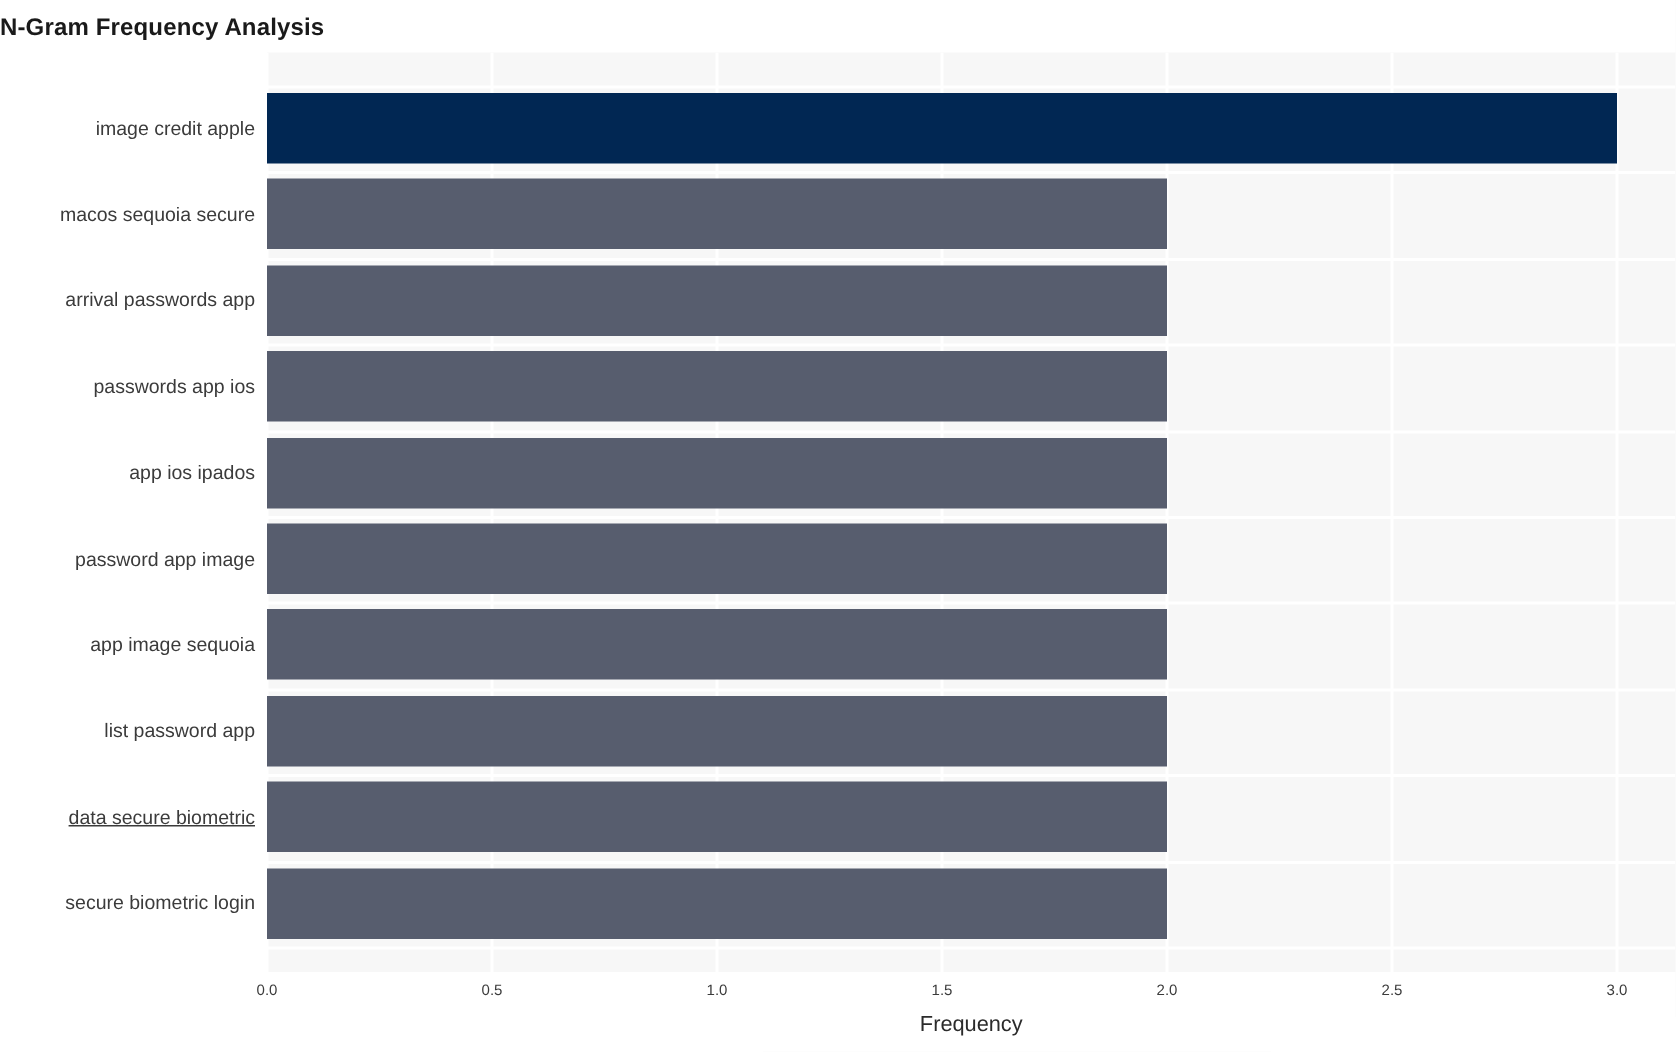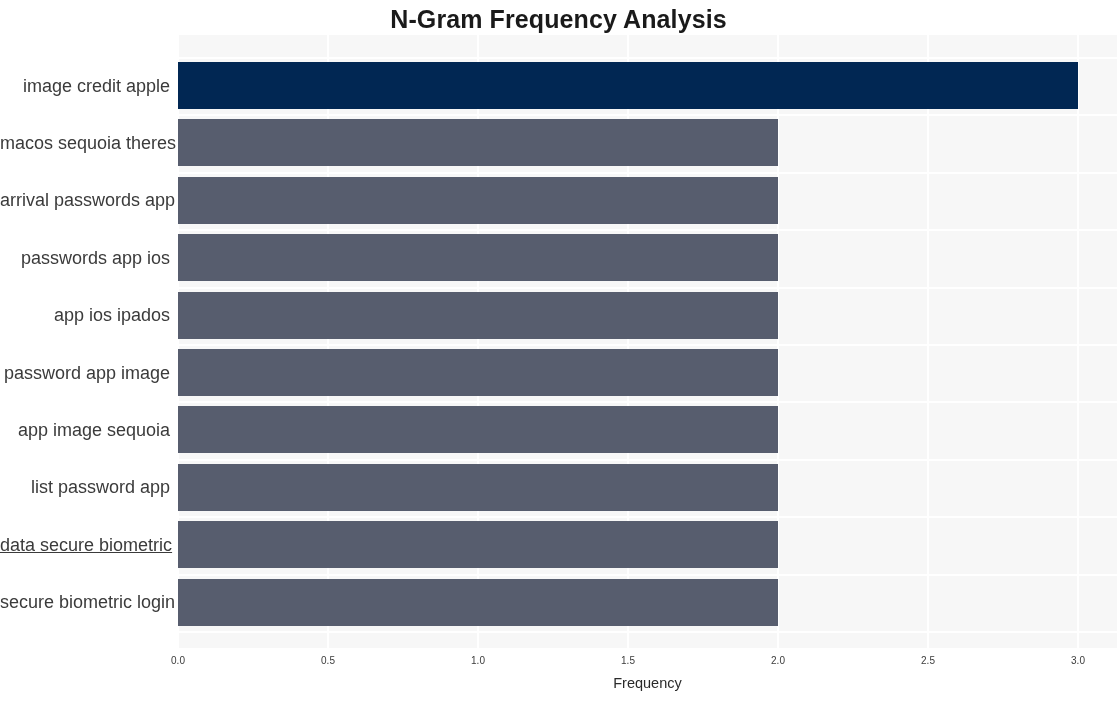--- a/index.html
+++ b/index.html
@@ -20,22 +20,21 @@
     height: 701px;
     background: #ffffff;
   }
 
   
   .chart-title {
     position: absolute;
     left: 0;
     top: 6px;
     width: 1117px;
-    text-align: center;
-    font-size: 25px;
+    font-size: 16px;
     font-weight: bold;
     color: #1a1a1a;
     letter-spacing: 0.1px;
     line-height: 26px;
   }
 
   
   .plot-area {
     position: absolute;
     left: 178px;
@@ -82,21 +81,21 @@
     left: 0;
     top: 35px;
     width: 170px;
     height: 613px;
   }
   .ylabel {
     position: absolute;
     right: 0;
     width: 170px;
     text-align: right;
-    font-size: 18px;
+    font-size: 13px;
     color: #3b3b3b;
     line-height: 18px;
     height: 18px;
     white-space: nowrap;
   }
 
   
   .xlabels {
     position: absolute;
     left: 178px;
@@ -162,21 +161,21 @@
         <div class="bar" title="passwords app image: 2" style="top: 314px; width: 600px; background: rgb(87, 93, 110);"></div>
         <div class="bar" title="app image credit: 2" style="top: 371.4px; width: 600px; background: rgb(87, 93, 110);"></div>
         <div class="bar" title="list password app: 2" style="top: 428.8px; width: 600px; background: rgb(87, 93, 110);"></div>
         <div class="bar" title="data secure biometric: 2" style="top: 486.2px; width: 600px; background: rgb(87, 93, 110);"></div>
         <div class="bar" title="secure biometric login: 2" style="top: 543.6px; width: 600px; background: rgb(87, 93, 110);"></div>
       </div>
   </div>
 
   <div class="ylabels">
       <div class="ylabel" style="top: 41.5px;">image credit apple</div>
-      <div class="ylabel" style="top: 98.9px;">macos sequoia theres</div>
+      <div class="ylabel" style="top: 98.9px;">macos sequoia secure</div>
       <div class="ylabel" style="top: 156.3px;">arrival passwords app</div>
       <div class="ylabel" style="top: 213.7px;">passwords app ios</div>
       <div class="ylabel" style="top: 271.1px;">app ios ipados</div>
       <div class="ylabel" style="top: 328.5px;">password app image</div>
       <div class="ylabel" style="top: 385.9px;">app image sequoia</div>
       <div class="ylabel" style="top: 443.3px;">list password app</div>
       <div class="ylabel" style="top: 500.7px; text-decoration: underline;">data secure biometric</div>
       <div class="ylabel" style="top: 558.1px;">secure biometric login</div>
     </div>
 

